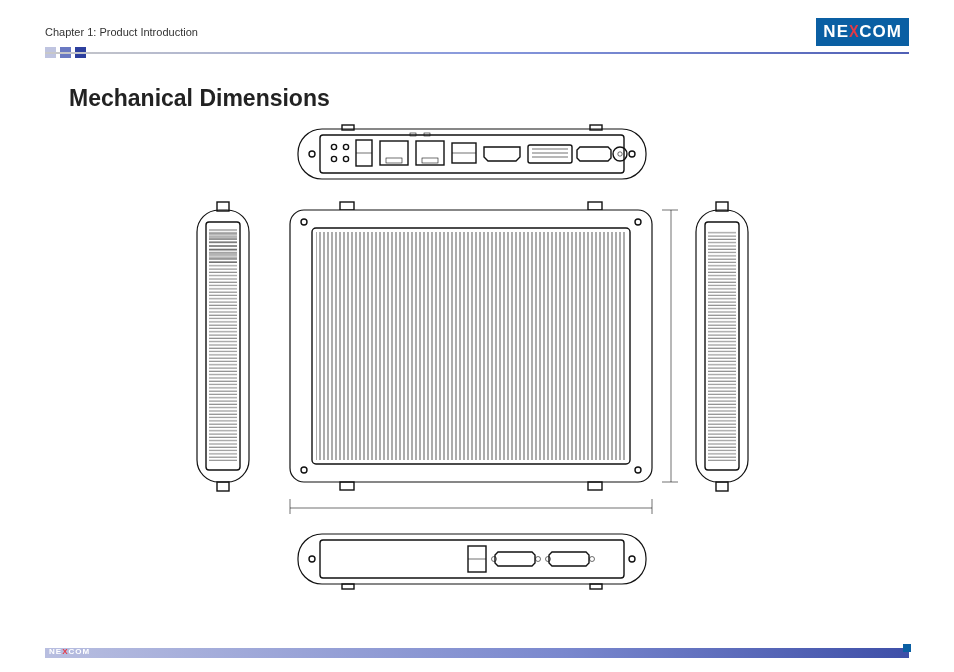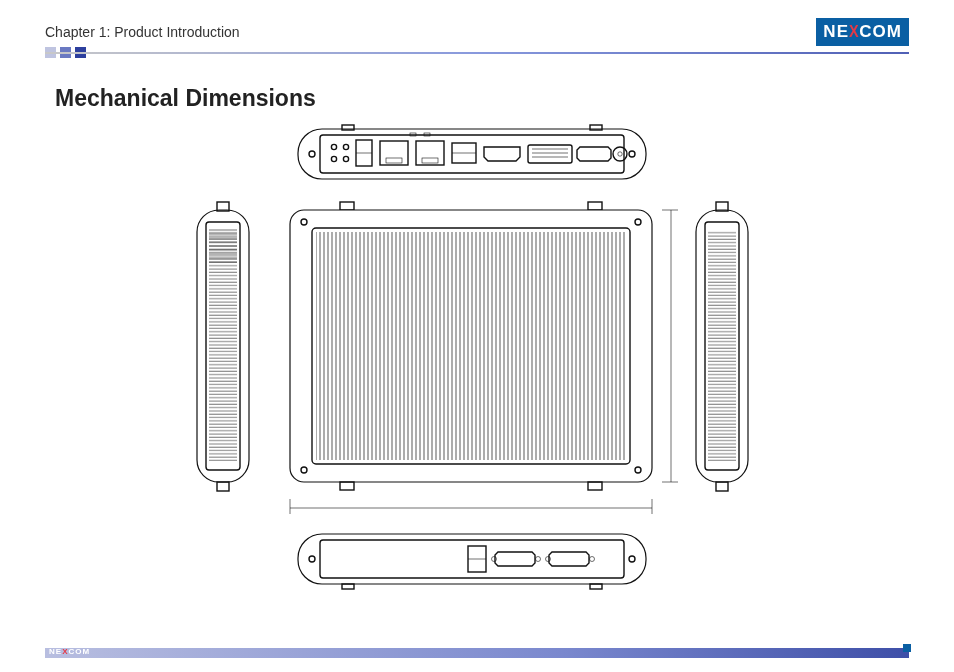--- a/index.html
+++ b/index.html
@@ -11,21 +11,21 @@
     position: relative;
     padding: 18px 45px 18px 45px;
   }
   .header {
     display: flex;
     justify-content: space-between;
     align-items: center;
     height: 28px;
   }
   .chapter-title {
-    font-size: 14px;
+    font-size: 11px;
     color: #333;
   }
   .logo-badge {
     background: #0a5fa3;
     color: #fff;
     font-weight: bold;
     font-size: 17px;
     padding: 3px 6px;
     letter-spacing: 1px;
     font-family: Arial, sans-serif;
@@ -52,21 +52,21 @@
   .sq3 { background: #2d3f9e; }
   .hr-top {
     position: absolute;
     left: 45px; right: 45px;
     top: 52px;
     height: 2px;
     background: linear-gradient(to right, #c8c8c8 0%, #8899dd 50%, #5060b5 100%);
   }
   .section-title {
     position: absolute;
-    left: 55px;
+    left: 69px;
     top: 85px;
     font-size: 23px;
     font-weight: bold;
     color: #222;
   }
   .diagram-area {
     position: absolute;
     left: 0; top: 120px;
     width: 954px;
     height: 475px;

